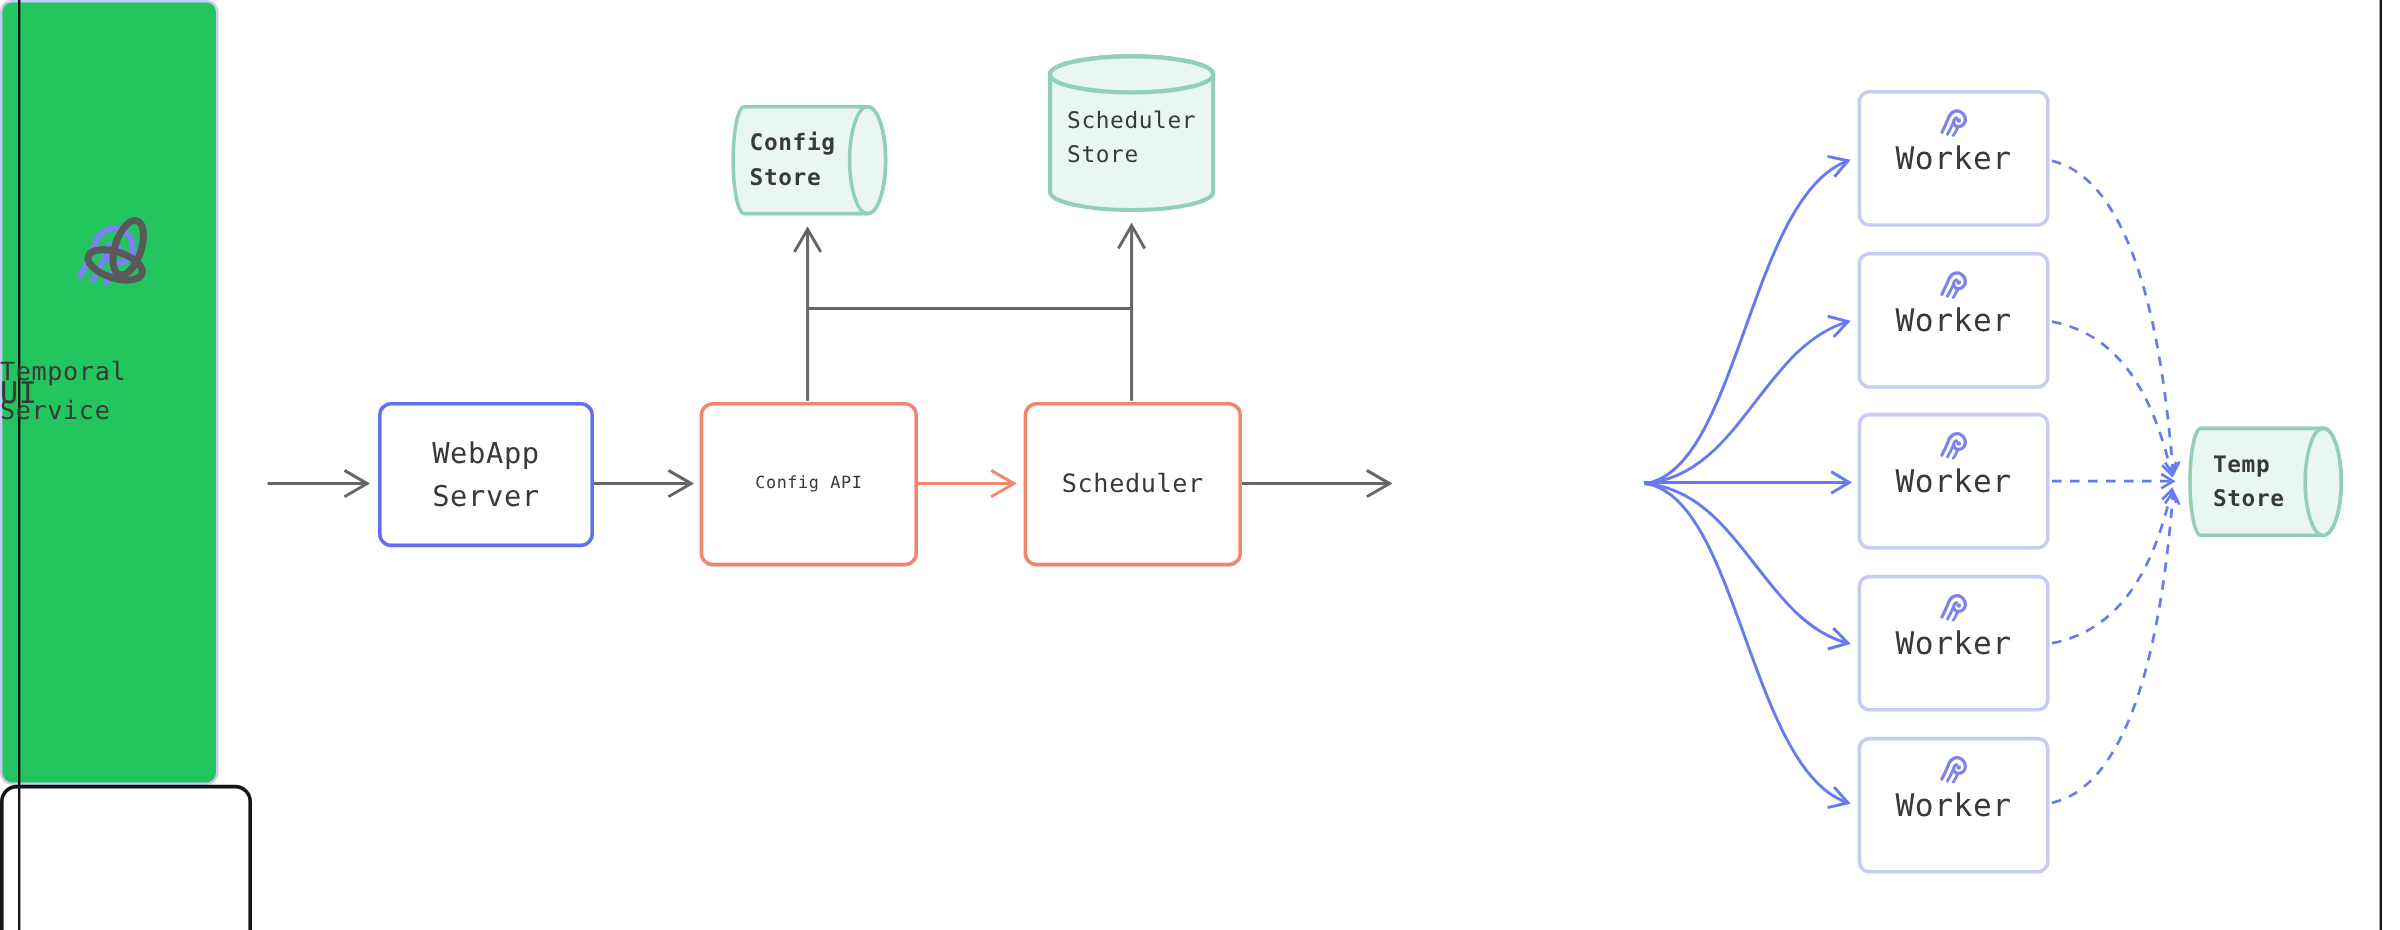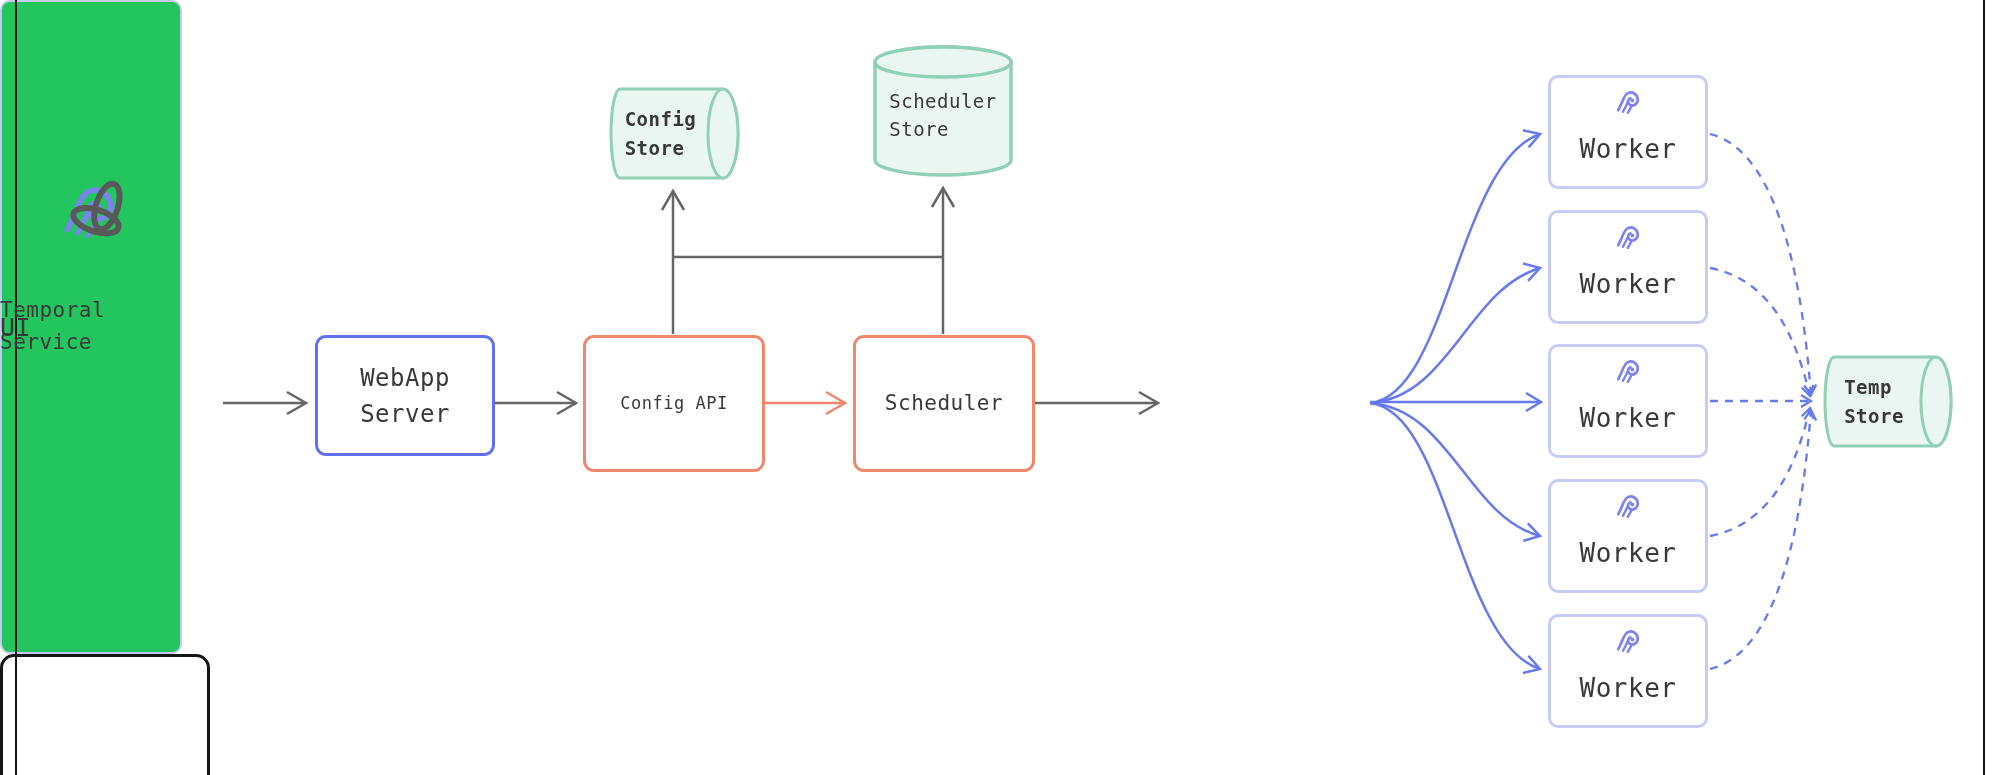--- a/index.html
+++ b/index.html
@@ -23,40 +23,40 @@
   .label{white-space:pre-line;letter-spacing:.5px;line-height:1.5;}
 
   .ui-box{
     left:45px;top:77px;width:178px;height:650px;
     background:#22c55e;border:2.5px solid #c7cbf2;border-radius:10px;
   }
   .ui-box .logo{position:absolute;left:56px;top:178px;}
   .ui-box .label{position:absolute;left:0;right:0;top:309px;font-size:25px;}
 
   .webapp-box{left:315px;top:335px;width:180px;height:121px;border:3.5px solid #6070f0;font-size:24px;}
-  .configapi-box{left:583px;top:335px;width:182px;height:137px;border:3.5px solid #f0876c;font-size:17px;}
+  .configapi-box{left:583px;top:335px;width:182px;height:137px;border:3.5px solid #f0876c;font-size:14px;}
   .scheduler-box{left:853px;top:335px;width:182px;height:137px;border:3.5px solid #f0876c;font-size:21px;}
 
   .temporal-box{
     left:1167px;top:77px;width:204px;height:650px;
     border:3px solid #151515;border-radius:14px;background:#ffffff;
   }
   .temporal-box .tline{position:absolute;top:0;bottom:0;width:0;border-left:2.5px solid #151515;}
   .temporal-box .tline.l{left:15px;}
   .temporal-box .tline.r{right:15px;}
   .temporal-box .logo{position:absolute;left:59px;top:172px;}
   .temporal-box .label{position:absolute;left:0;right:0;top:295px;font-size:21px;}
 
   .worker-box{
     left:1548px;width:160px;height:114px;
     border:3px solid #c7ccf5;border-radius:10px;background:#fff;
     position:absolute;display:flex;flex-direction:column;align-items:center;box-sizing:border-box;
   }
   .worker-box .logo{margin-top:9px;}
-  .worker-box .label{font-size:26px;margin-top:16px;line-height:1.2;}
+  .worker-box .label{font-size:26px;margin-top:0;line-height:1.2;}
 
   .cyl{position:absolute;}
   .cyl .label{
     position:absolute;left:0;top:0;width:100%;height:100%;
     display:flex;align-items:center;justify-content:center;font-size:19px;
     box-sizing:border-box;
   }
   .cyl.h .label{padding-right:24px;}
   .cyl.v .label{padding-top:8px;}
 </style>

